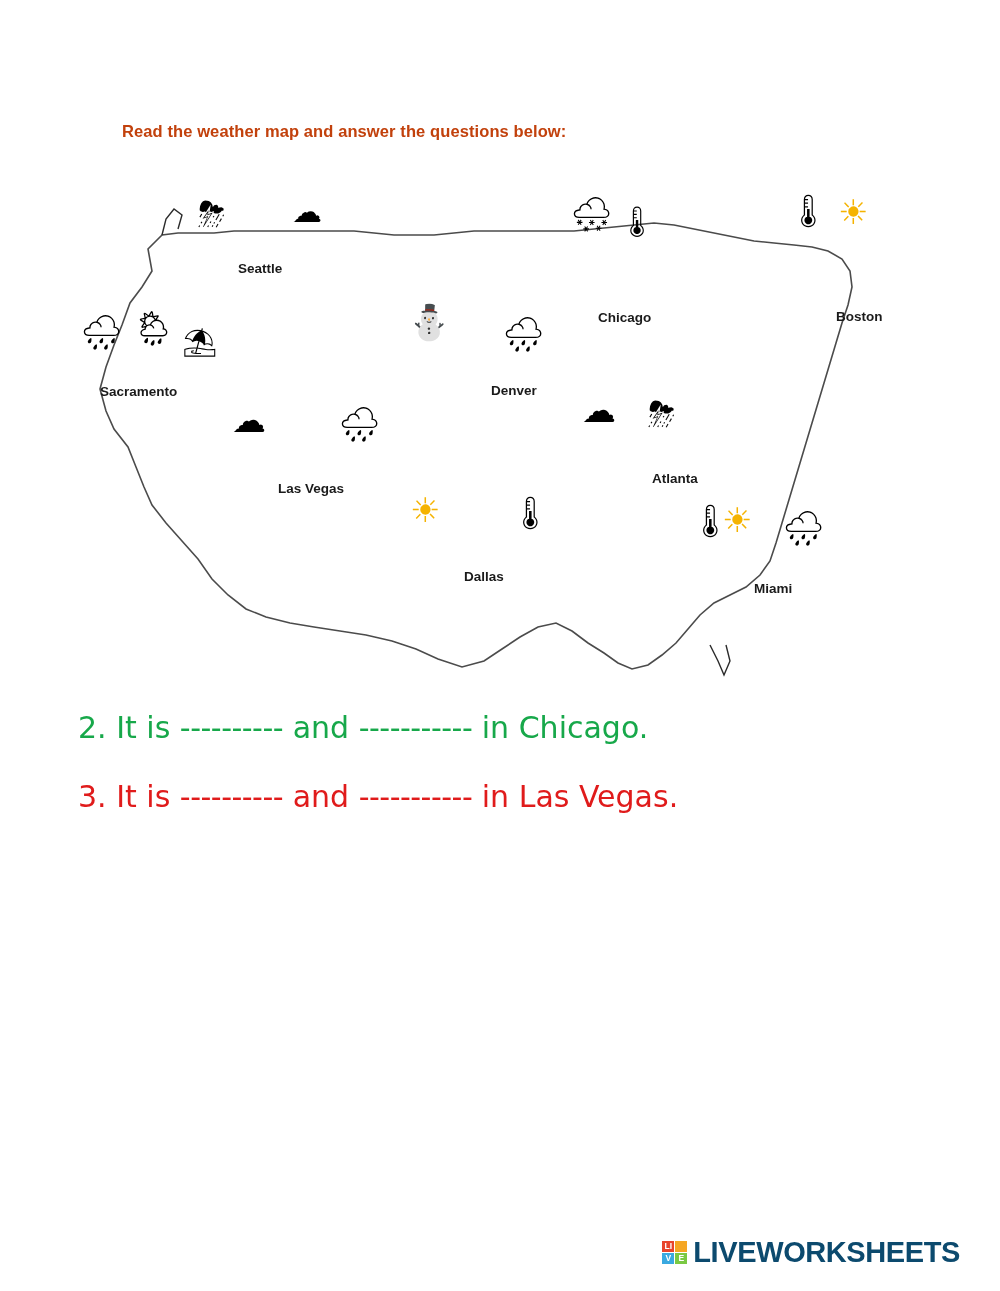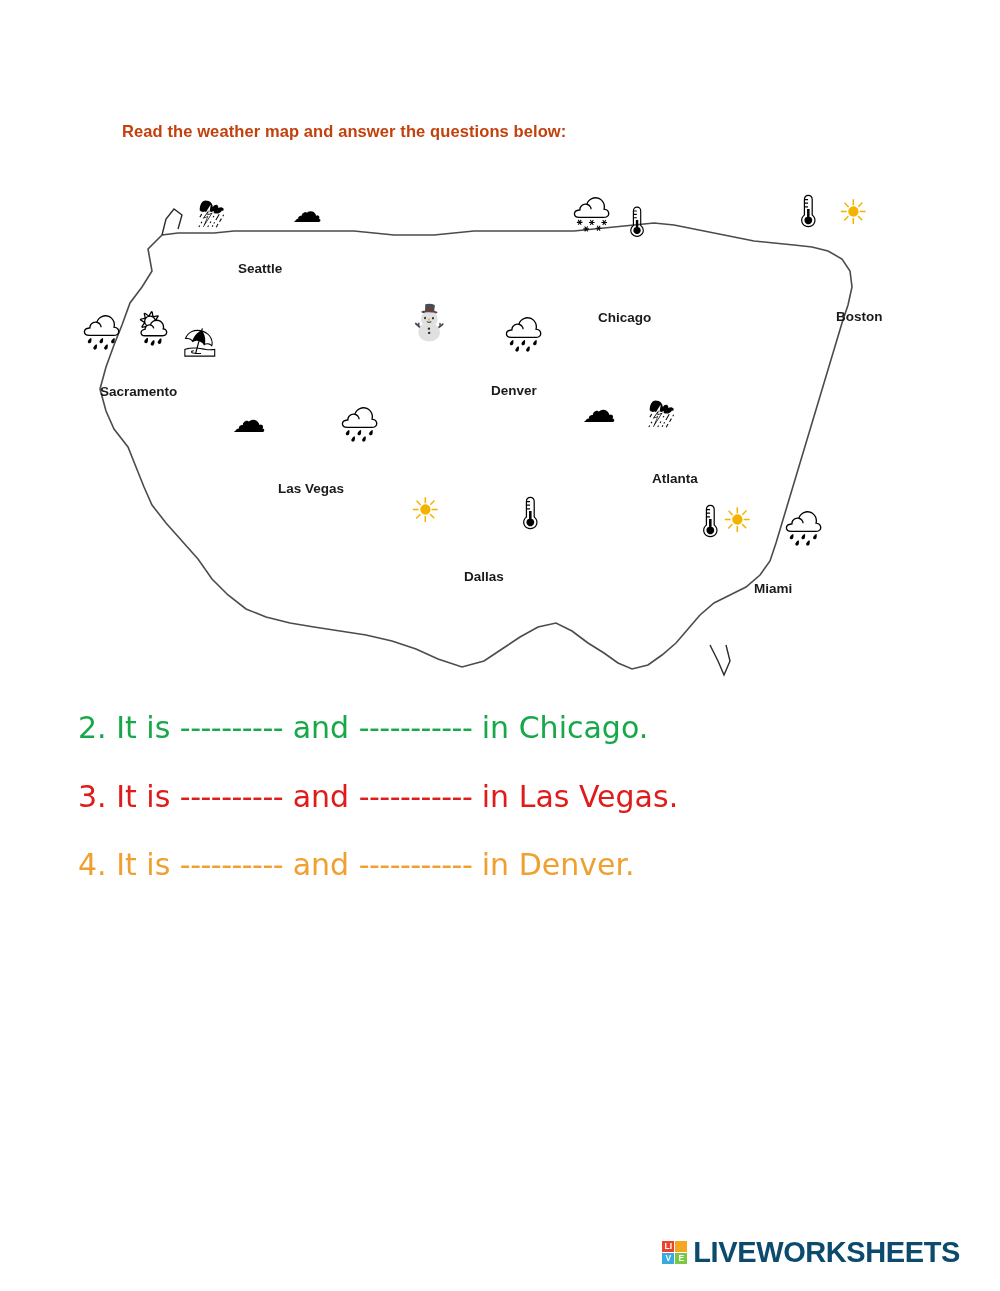--- a/index.html
+++ b/index.html
@@ -202,28 +202,20 @@
 
     <div class="q-line q3">
       <span>3.</span>
       <span>It is</span>
       <span class="blank">----------</span>
       <span>and</span>
       <span class="blank">-----------</span>
       <span>in Las Vegas.</span>
     </div>
 
-    <div class="q-line q4">
-      <span>4.</span>
-      <span>It is</span>
-      <span class="blank">----------</span>
-      <span>and</span>
-      <span class="blank">-----------</span>
-      <span>in Denver.</span>
-    </div>
 
   </div>
 
   <div class="footer">
     <span class="lw-mark">
       <span class="lw-l">LI</span>
       <span class="lw-i"></span>
       <span class="lw-v">V</span>
       <span class="lw-e">E</span>
     </span>

